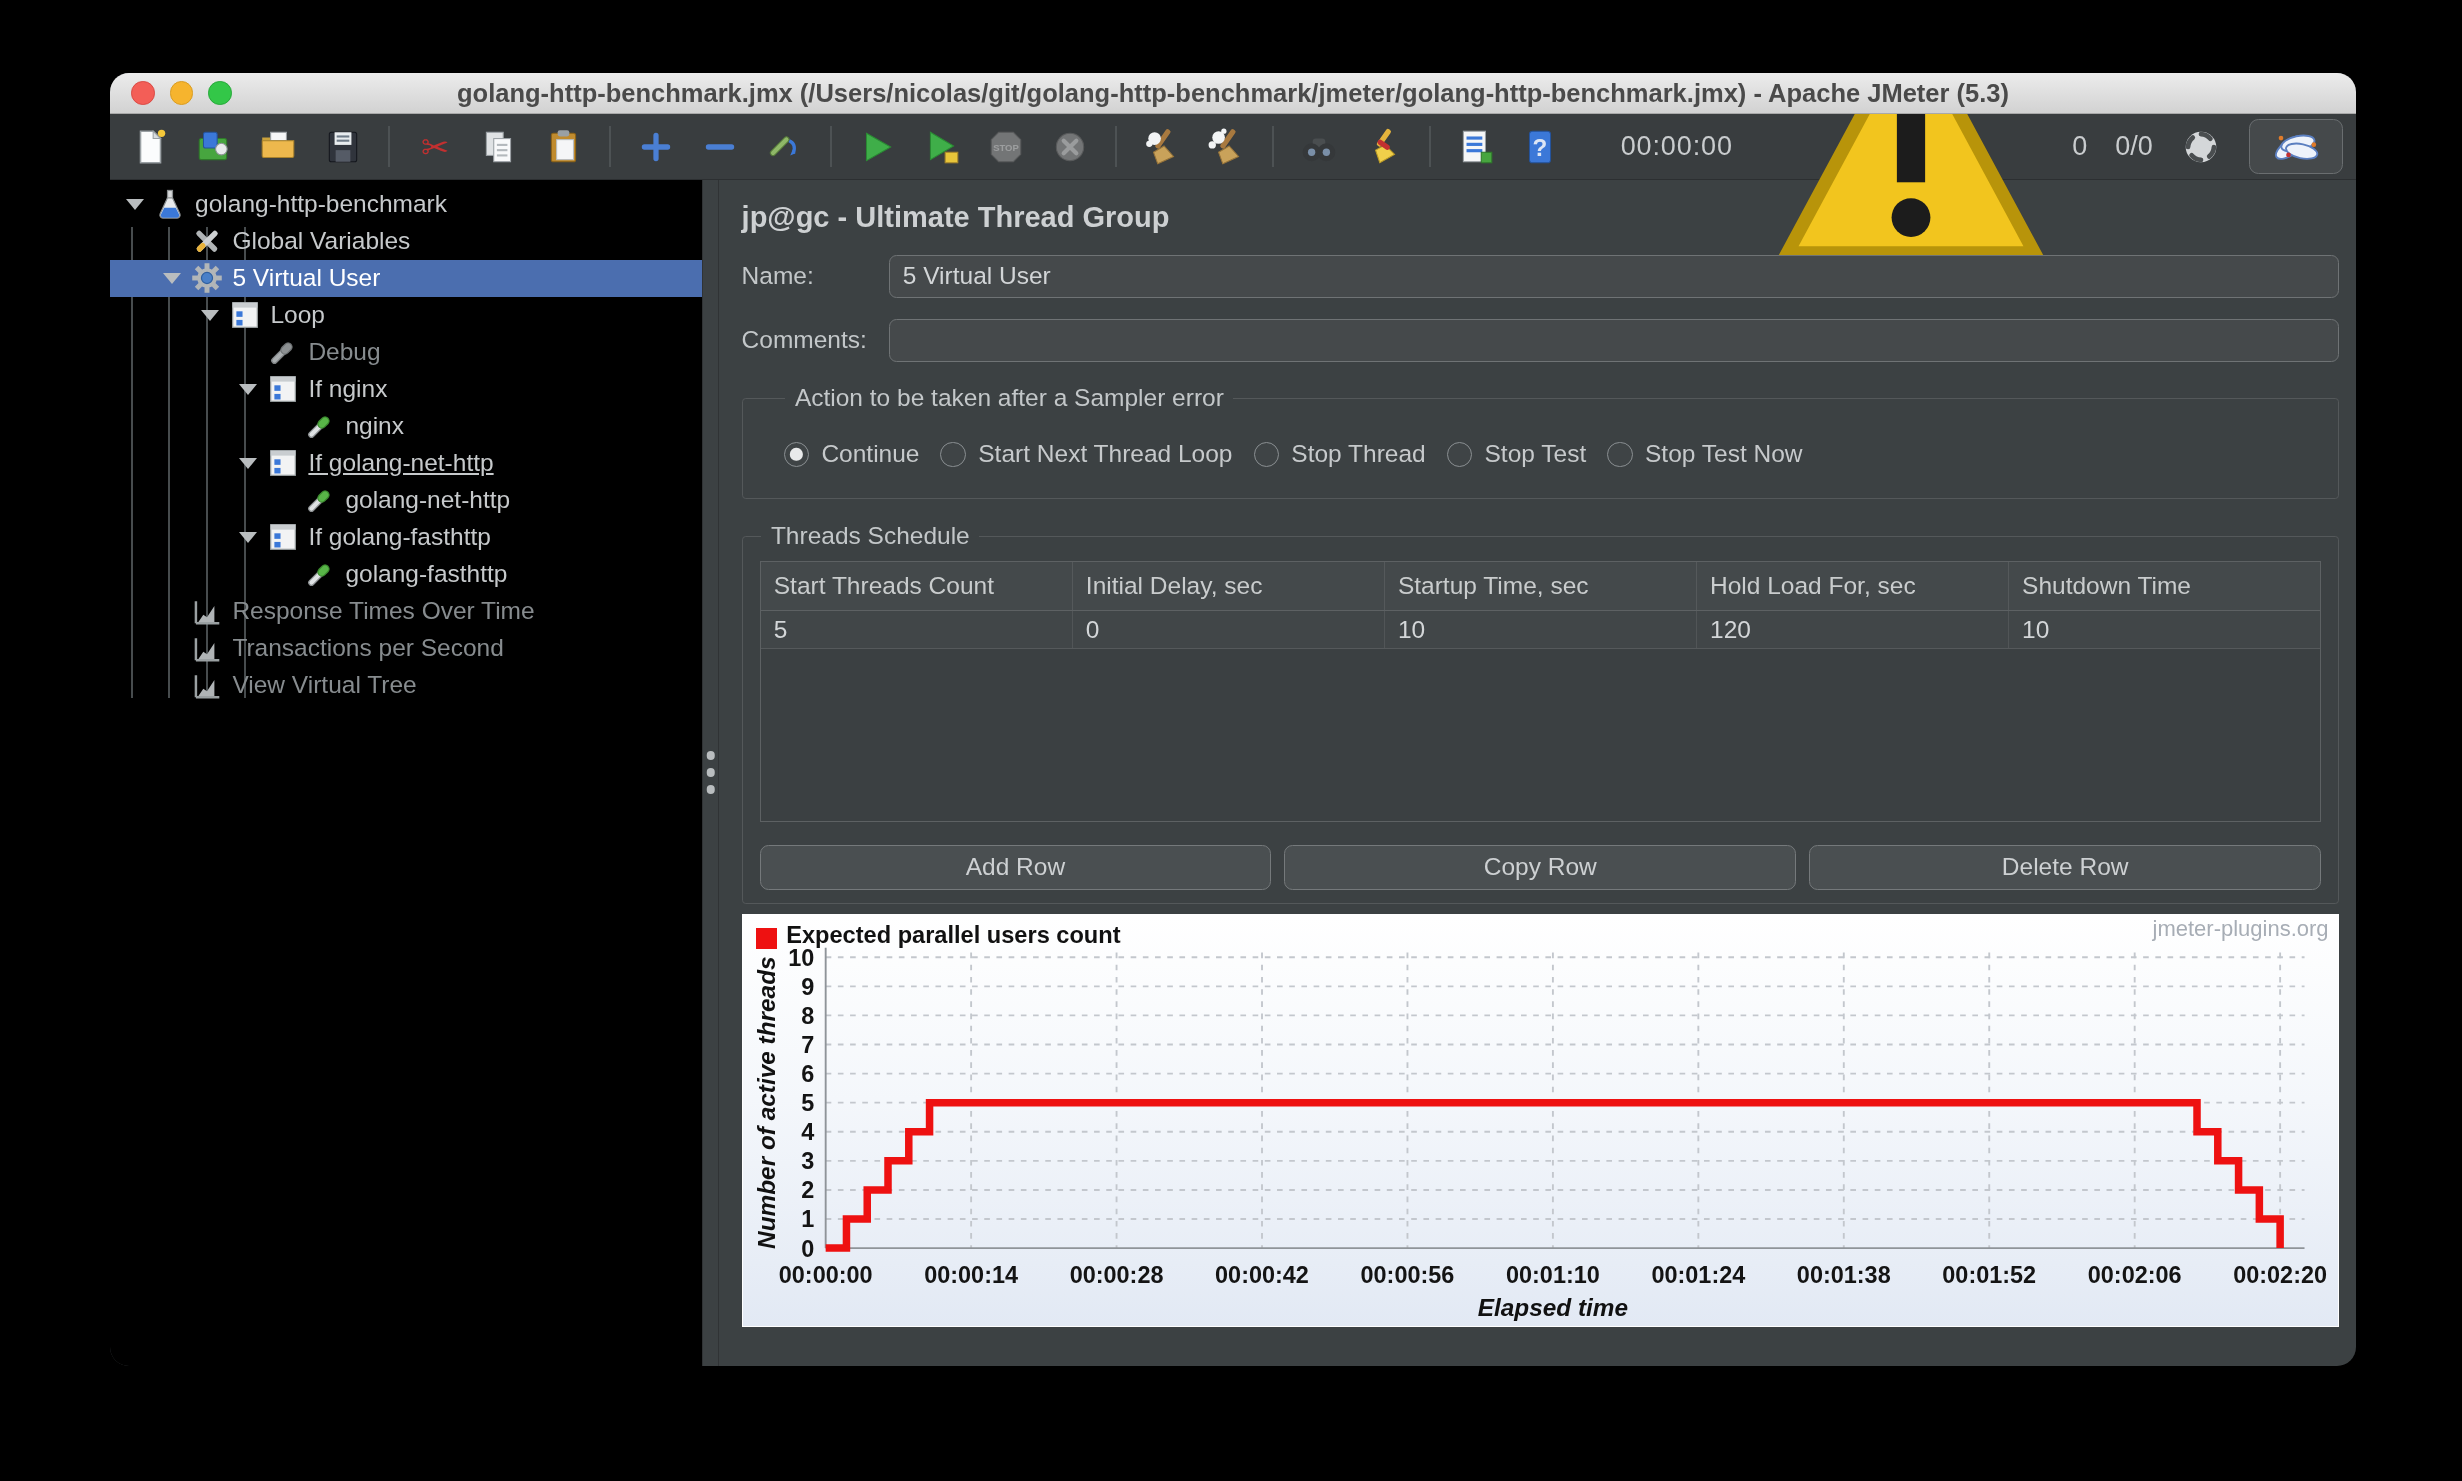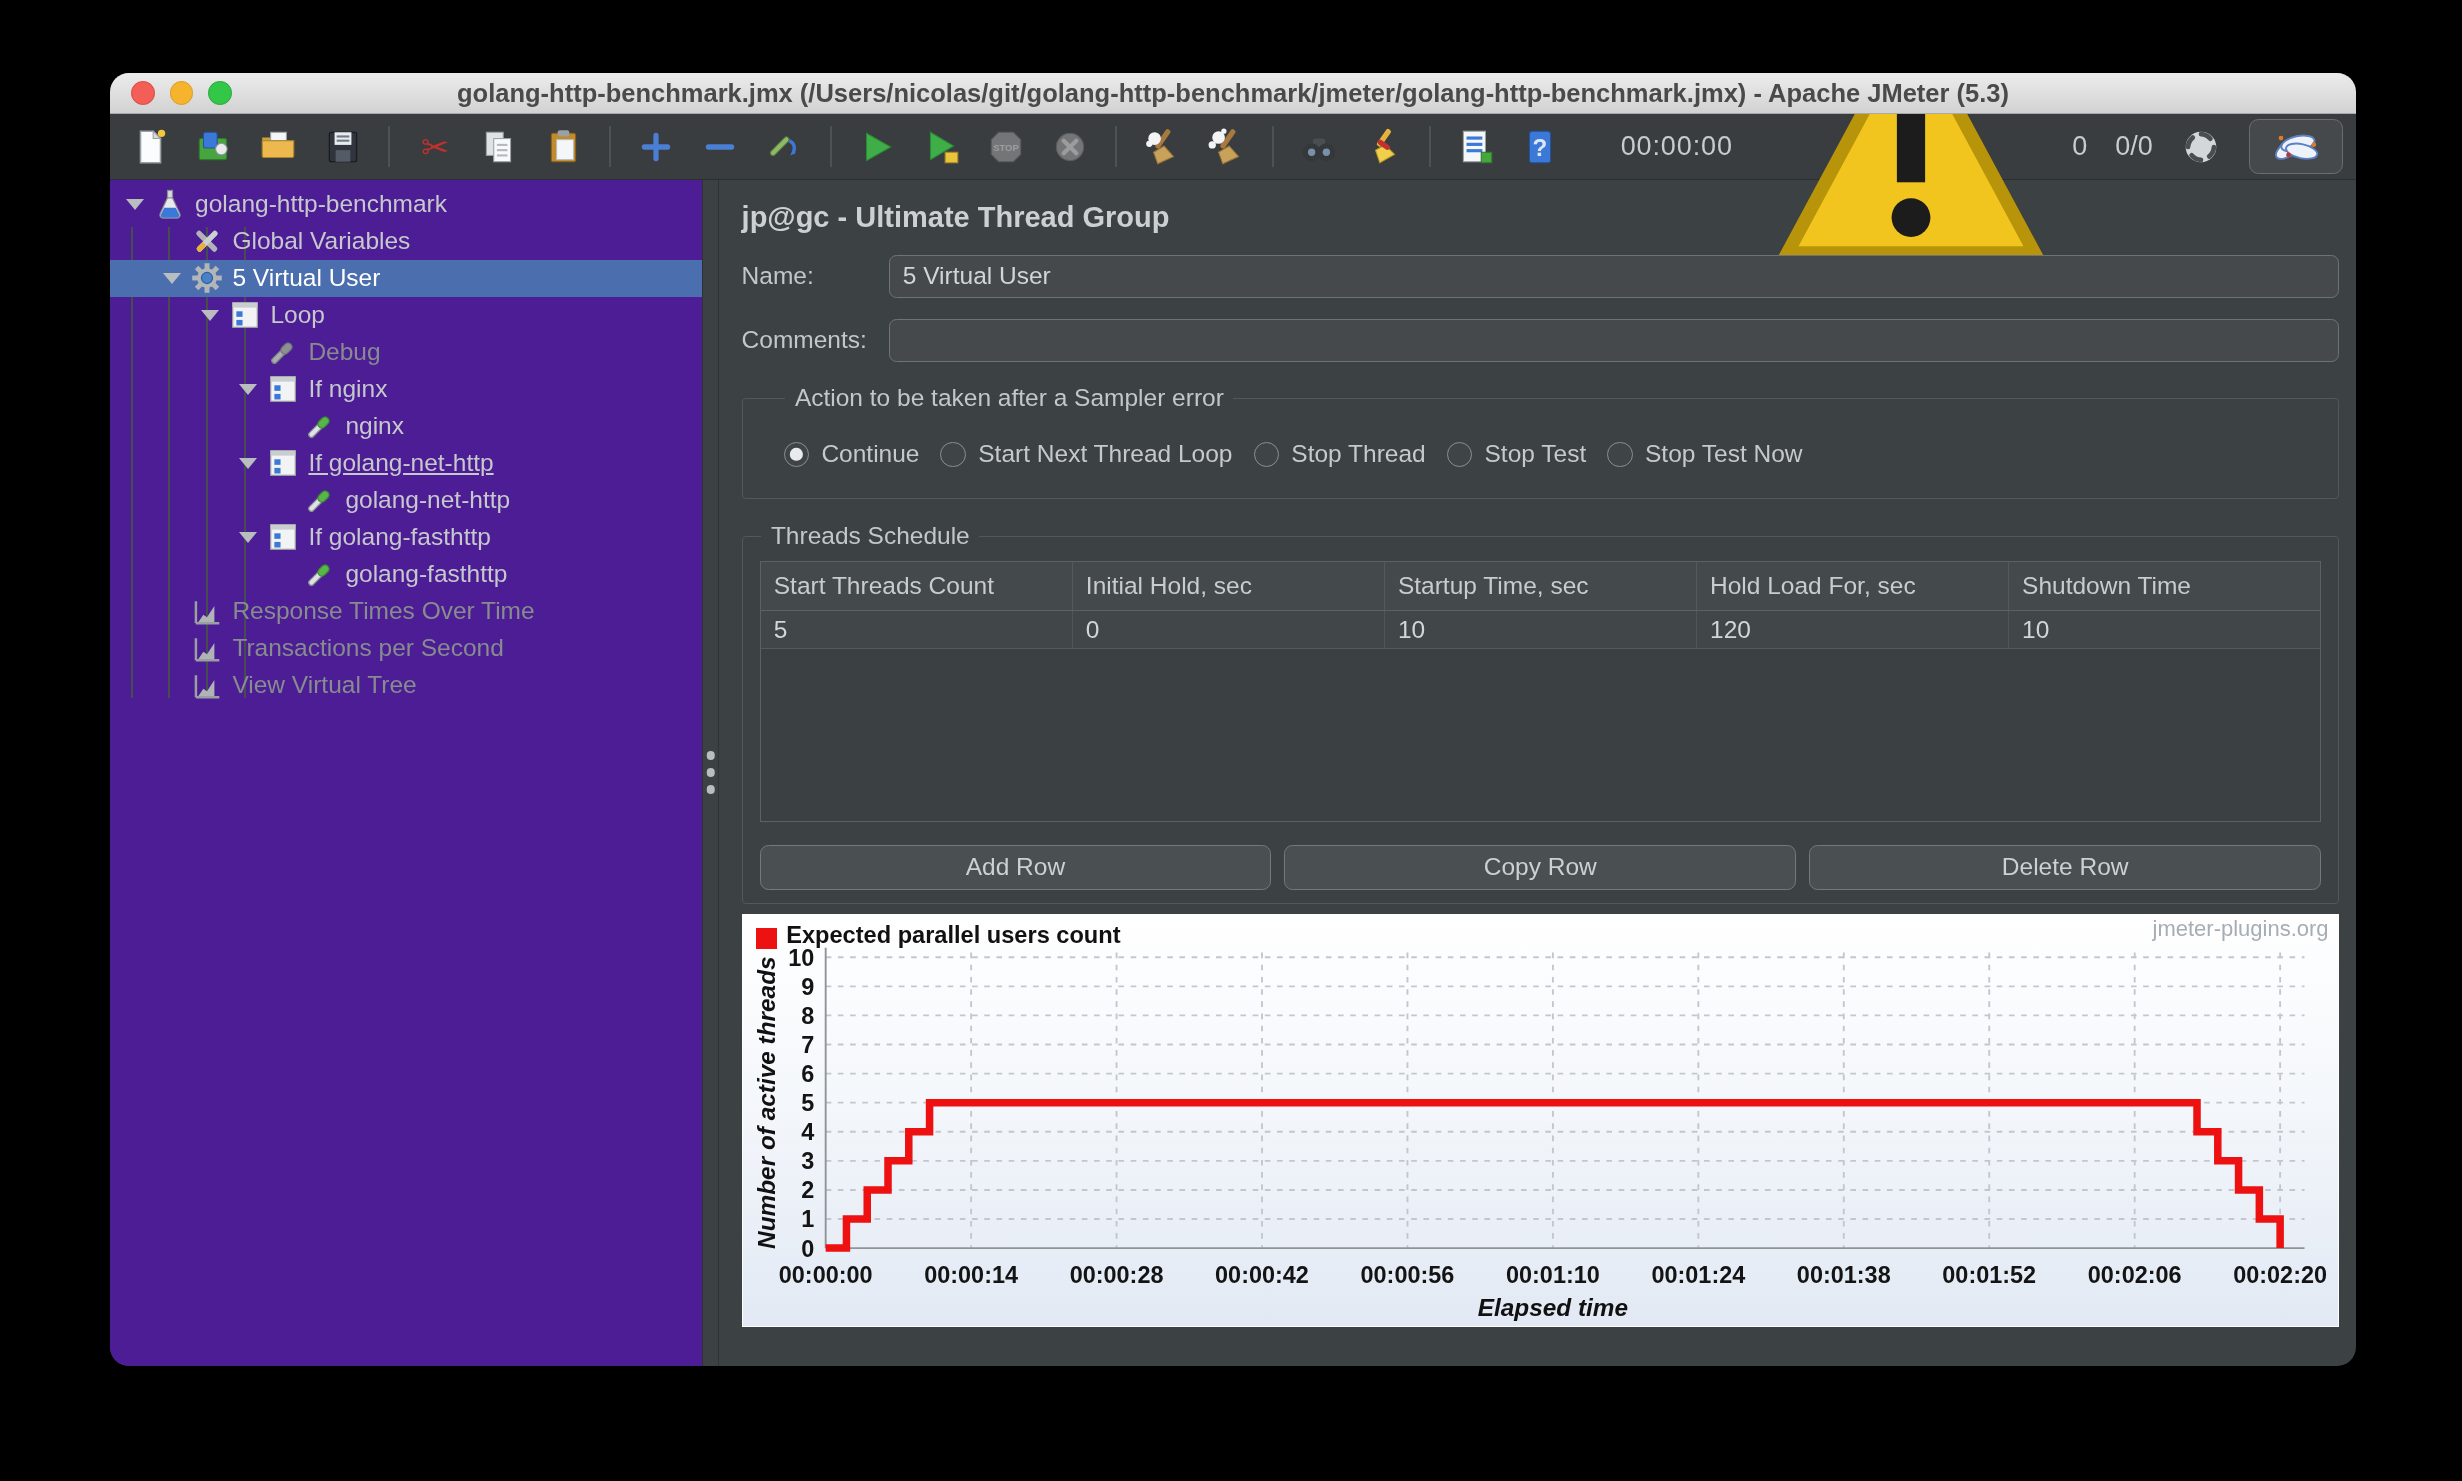--- a/index.html
+++ b/index.html
@@ -34,21 +34,21 @@
   .tb-warn { display:flex; align-items:center; gap:11.3px; font-size:27px; color:#c9ccce; }
   .tb-count { font-size:27px; color:#c9ccce; }
   .icn svg { width:100%; height:100%; display:block; }
   .logo-btn { width:94px; height:55px; border:1.9px solid #6a6e70; border-radius:9.4px;
               background:#45494b; display:flex; align-items:center; justify-content:center; }
   .logo-btn .icn { width:60px; height:45px; }
   .globe-wrap { width:40px; height:40px; }
 
   
   .content { flex:1; display:flex; min-height:0; }
-  .tree-panel { width:592px; flex:0 0 592px; position:relative; background:#4c1d95; overflow:hidden; }
+  .tree-panel { width:592px; flex:0 0 592px; position:relative; background:#000000; overflow:hidden; }
   .tree-rows { position:relative; padding-top:5.7px; }
   .tree-guide { position:absolute; width:1.9px; background:#474c4e; top:47px; bottom:0; height:471px; }
   .tree-row { height:37px; display:flex; align-items:center; font-size:24.5px; color:#c6c9cb;
               white-space:nowrap; position:relative; }
   .tree-row.selected { background:#4b6eaf; color:#fff; }
   .tree-row.disabled { color:#878c8f; }
   .arrow-slot { width:38px; flex:0 0 38px; display:flex; justify-content:center; }
   .tri { width:0; height:0; border-left:9.4px solid transparent; border-right:9.4px solid transparent;
          border-top:11.3px solid #b9bdbf; }
   .tree-icn { width:32px; height:32px; margin-right:9.4px; flex:0 0 32px; }
@@ -543,21 +543,21 @@
               <span>Stop Test Now</span>
             </span>
           </div>
       </fieldset>
 
       <fieldset class="fs-threads">
         <legend>Threads Schedule</legend>
         <div class="sched-table">
           <div class="thead" id="thead-row">
               <div class="th">Start Threads Count</div>
-              <div class="th">Initial Hold, sec</div>
+              <div class="th">Initial Delay, sec</div>
               <div class="th">Startup Time, sec</div>
               <div class="th">Hold Load For, sec</div>
               <div class="th">Shutdown Time</div>
             </div>
           <div id="tbody">
               <div class="trow">
                 <div class="td">5</div>
                 <div class="td">0</div>
                 <div class="td">10</div>
                 <div class="td">120</div>

